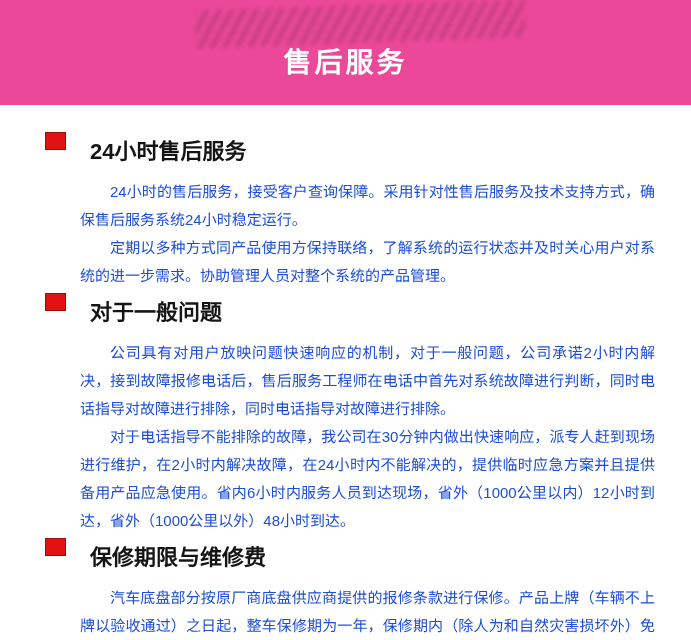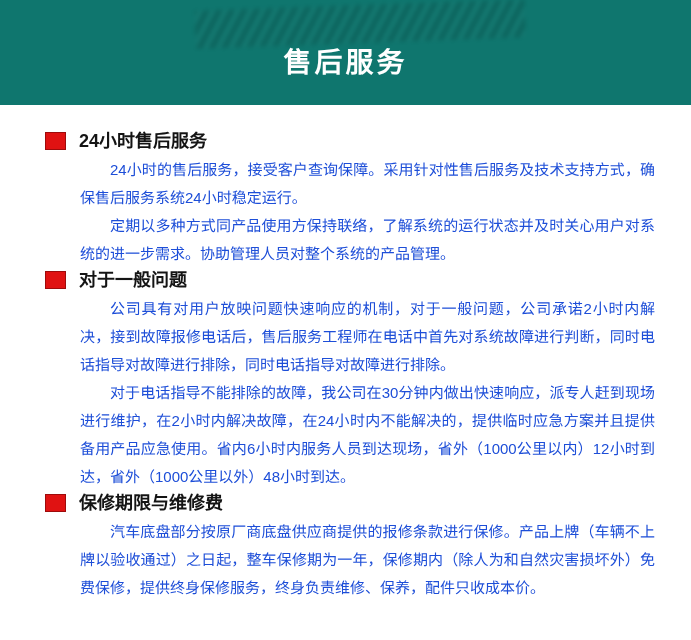--- a/index.html
+++ b/index.html
@@ -13,21 +13,21 @@
     width: 691px;
     height: 640px;
     background: #ffffff;
     overflow: hidden;
   }
   
   .hero {
     position: relative;
     width: 691px;
     height: 105px;
-    background: #0f766e;
+    background: #ec4899;
     display: flex;
     justify-content: center;
     align-items: flex-start;
     overflow: hidden;
   }
   .hero-title {
     margin: 47px 0 0 0;
     color: #ffffff;
     font-size: 28px;
     line-height: 32px;
@@ -65,22 +65,22 @@
   .bullet {
     flex: 0 0 auto;
     width: 21px;
     height: 18px;
     margin: 1px 13px 0 0;
     background: #e01212;
     border: 1px solid #9e0b0b;
     box-sizing: border-box;
   }
   .sec-title {
-    margin: 0;
-    font-size: 18px;
+    margin: 11px;
+    font-size: 22px;
     line-height: 20px;
     font-weight: bold;
     color: #141414;
   }
   .body-par {
     margin: 0;
     font-size: 15px;
     line-height: 28px;
     color: #1d4ed8;
     text-indent: 2em;

